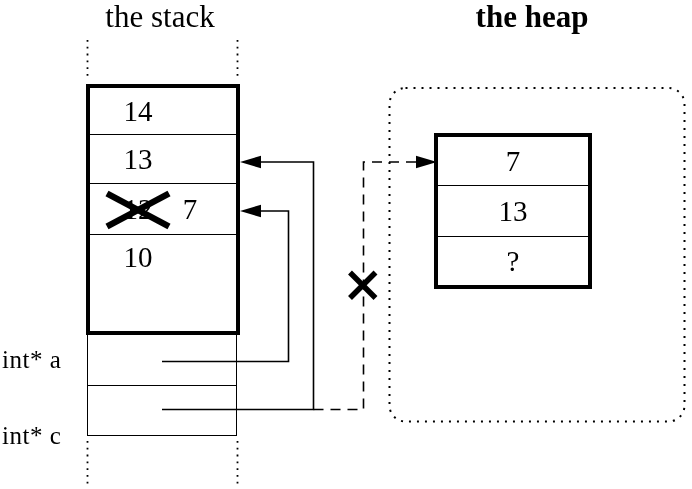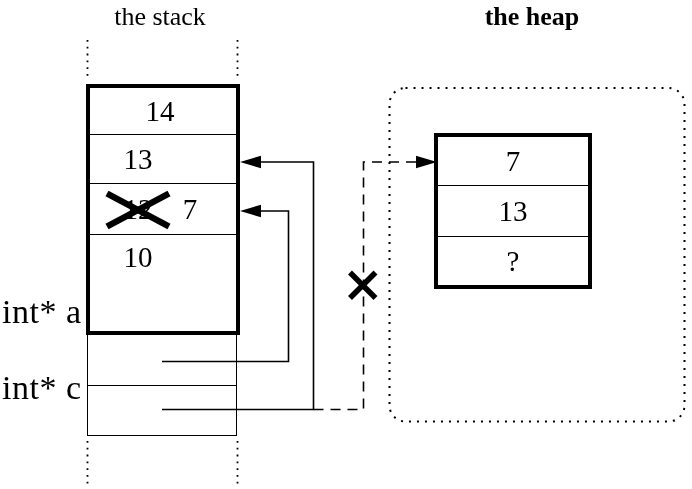--- a/index.html
+++ b/index.html
@@ -12,21 +12,21 @@
     font-family: "Liberation Serif", serif;
     overflow: hidden;
   }
   .canvas * { box-sizing: border-box; }
 
   .title {
     position: absolute;
     top: 2px;
     width: 200px;
     text-align: center;
-    font-size: 26px;
+    font-size: 31px;
     line-height: 30px;
     white-space: nowrap;
   }
   .title-stack { left: 60px; }
   .title-heap  { left: 432px; font-weight: bold; }
 
   
   .stack-box {
     position: absolute;
     left: 86px; top: 84px;
@@ -34,21 +34,21 @@
     border: 4px solid #000;
     background: #fff;
   }
   .srow {
     position: relative;
     display: flex;
     align-items: center;
     border-bottom: 1.5px solid #000;
   }
   .srow:last-child { border-bottom: none; }
-  .r1 { height: 47px; padding-left: 22px; } .r2 { height: 49px; } .r3 { height: 51px; }
+  .r1 { height: 47px; } .r2 { height: 49px; } .r3 { height: 51px; }
   .r4 { height: 52px; } .r5 { height: 44px; }
 
   .cellnum {
     display: block;
     width: 96px;
     text-align: center;
     font-size: 29px;
     line-height: 1;
   }
   .newval {
@@ -68,24 +68,25 @@
     border-top: none;
     background: #fff;
   }
   .brow-b { height: 51px; border-bottom: 1.5px solid #000; }
   .brow-c { height: 48px; }
 
   .ptr-label {
     position: absolute;
     left: 2px;
     width: 82px;
-    font-size: 34px;
+    font-size: 25px;
     line-height: 32px;
     letter-spacing: 0.5px;
     white-space: nowrap;
+    margin-top: 48px;
   }
   .lbl-a { top: 296px; }
   .lbl-b { top: 346px; }
   .lbl-c { top: 372px; }
 
   
   .heap-box {
     position: absolute;
     left: 434px; top: 133px;
     width: 158px; height: 156px;

